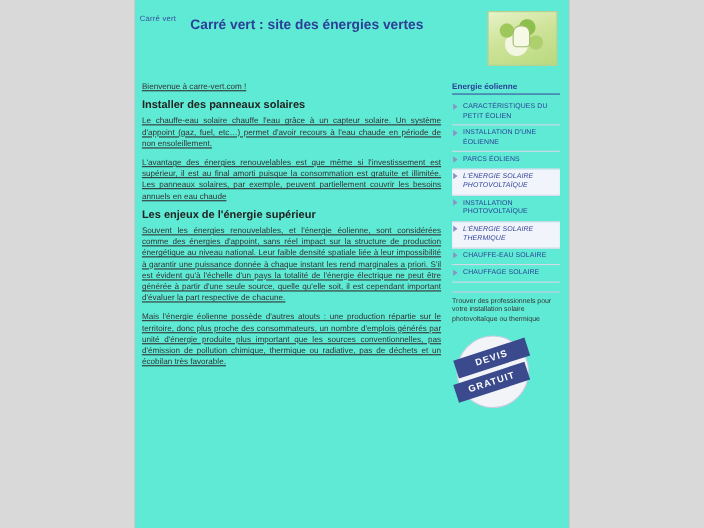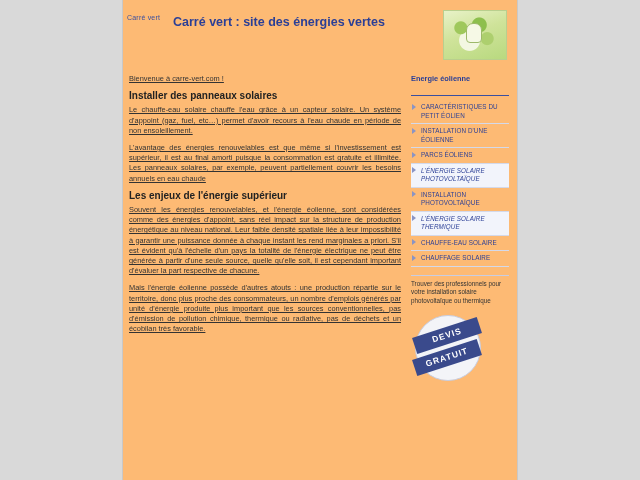--- a/index.html
+++ b/index.html
@@ -15,21 +15,21 @@
     position: relative;
     width: 640px;
     height: 480px;
   }
   .site {
     position: absolute;
     left: 122px;
     top: 0;
     width: 396px;
     height: 480px;
-    background: #fdba74;
+    background: #5eead4;
     border-left: 1px solid #c8c8c8;
     border-right: 1px solid #c8c8c8;
     box-sizing: border-box;
   }
   .brand {
     position: absolute;
     left: 4px;
     top: 14px;
     font-size: 7px;
     color: #3a4fa0;
@@ -101,21 +101,21 @@
     left: 288px;
     top: 74px;
     width: 98px;
     font-size: 6.6px;
     color: #333;
   }
   .side-title {
     font-size: 7.4px;
     font-weight: bold;
     color: #2b3f96;
-    padding-bottom: 12px;
+    padding-bottom: 2px;
     border-bottom: 1px solid #3a4fa0;
     margin-bottom: 4px;
   }
   .side-link {
     display: block;
     position: relative;
     padding: 3px 2px 3px 10px;
     border-bottom: 1px solid #d4d9ea;
     color: #2b3f96;
     line-height: 8.5px;

